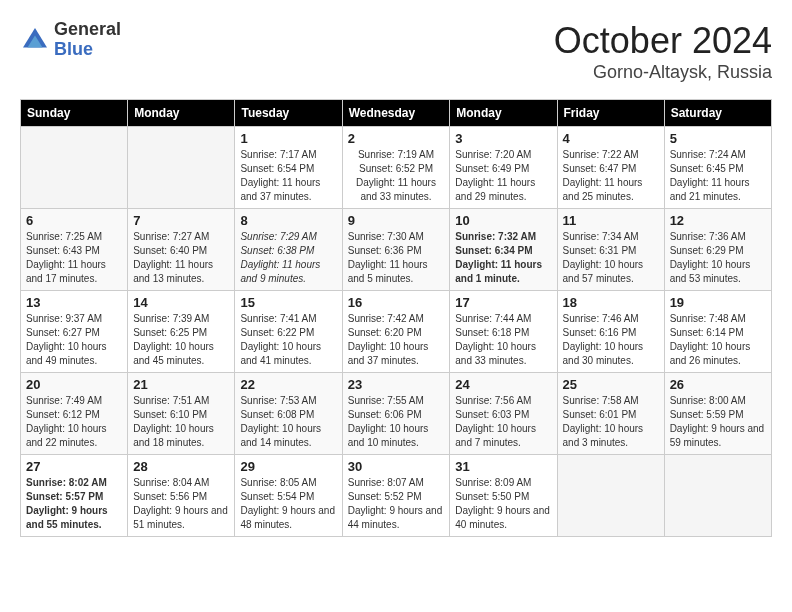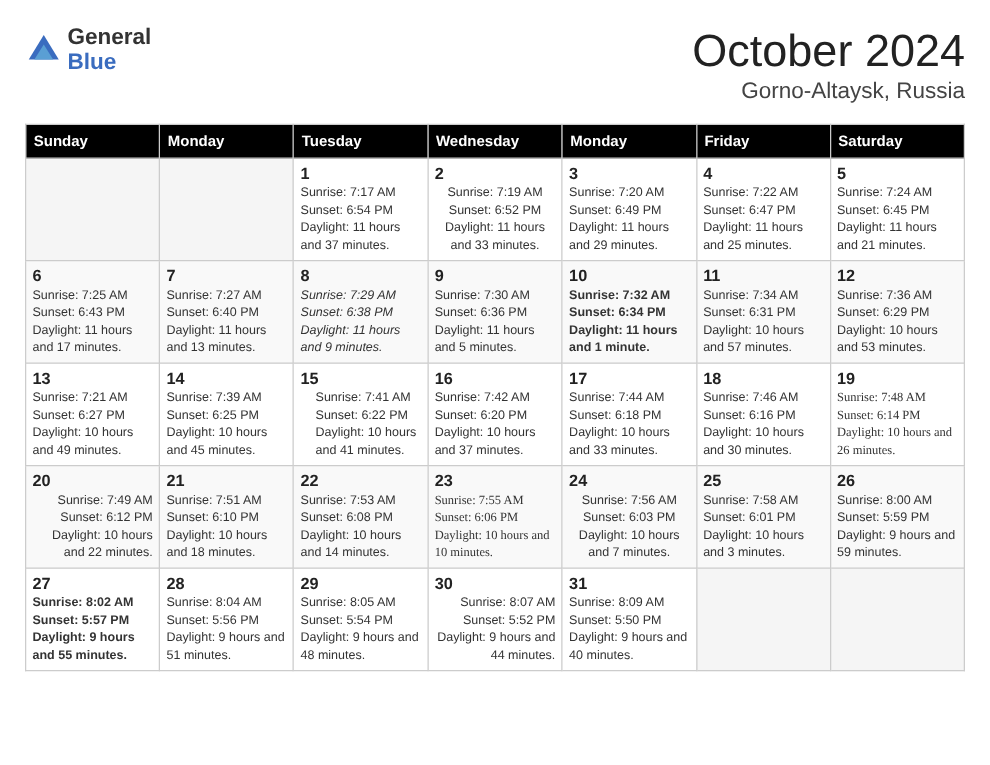--- a/index.html
+++ b/index.html
@@ -199,33 +199,33 @@
         <td>
           <div class="day-number">12</div>
           <div class="day-info" style="white-space: pre-line;">Sunrise: 7:36 AM
 Sunset: 6:29 PM
 Daylight: 10 hours and 53 minutes.</div>
         </td>
       </tr>
       <tr>
         <td>
           <div class="day-number">13</div>
-          <div class="day-info" style="white-space: pre-line;">Sunrise: 7:21 AM
+          <div class="day-info" style="white-space: pre-line;">Sunrise: 9:37 AM
 Sunset: 6:27 PM
 Daylight: 10 hours and 49 minutes.</div>
         </td>
         <td>
           <div class="day-number">14</div>
           <div class="day-info" style="white-space: pre-line;">Sunrise: 7:39 AM
 Sunset: 6:25 PM
 Daylight: 10 hours and 45 minutes.</div>
         </td>
         <td>
           <div class="day-number">15</div>
-          <div class="day-info" style="white-space: pre-line; margin-left: 12px;">Sunrise: 7:41 AM
+          <div class="day-info" style="white-space: pre-line;">Sunrise: 7:41 AM
 Sunset: 6:22 PM
 Daylight: 10 hours and 41 minutes.</div>
         </td>
         <td>
           <div class="day-number">16</div>
           <div class="day-info" style="white-space: pre-line;">Sunrise: 7:42 AM
 Sunset: 6:20 PM
 Daylight: 10 hours and 37 minutes.</div>
         </td>
         <td>
@@ -235,53 +235,53 @@
 Daylight: 10 hours and 33 minutes.</div>
         </td>
         <td>
           <div class="day-number">18</div>
           <div class="day-info" style="white-space: pre-line;">Sunrise: 7:46 AM
 Sunset: 6:16 PM
 Daylight: 10 hours and 30 minutes.</div>
         </td>
         <td>
           <div class="day-number">19</div>
-          <div class="day-info" style="white-space: pre-line; font-family: Liberation Serif, serif;">Sunrise: 7:48 AM
+          <div class="day-info" style="white-space: pre-line;">Sunrise: 7:48 AM
 Sunset: 6:14 PM
 Daylight: 10 hours and 26 minutes.</div>
         </td>
       </tr>
       <tr>
         <td>
           <div class="day-number">20</div>
-          <div class="day-info" style="white-space: pre-line; text-align: right;">Sunrise: 7:49 AM
+          <div class="day-info" style="white-space: pre-line;">Sunrise: 7:49 AM
 Sunset: 6:12 PM
 Daylight: 10 hours and 22 minutes.</div>
         </td>
         <td>
           <div class="day-number">21</div>
           <div class="day-info" style="white-space: pre-line;">Sunrise: 7:51 AM
 Sunset: 6:10 PM
 Daylight: 10 hours and 18 minutes.</div>
         </td>
         <td>
           <div class="day-number">22</div>
           <div class="day-info" style="white-space: pre-line;">Sunrise: 7:53 AM
 Sunset: 6:08 PM
 Daylight: 10 hours and 14 minutes.</div>
         </td>
         <td>
           <div class="day-number">23</div>
-          <div class="day-info" style="white-space: pre-line; font-family: Liberation Serif, serif;">Sunrise: 7:55 AM
+          <div class="day-info" style="white-space: pre-line;">Sunrise: 7:55 AM
 Sunset: 6:06 PM
 Daylight: 10 hours and 10 minutes.</div>
         </td>
         <td>
           <div class="day-number">24</div>
-          <div class="day-info" style="white-space: pre-line; text-align: center;">Sunrise: 7:56 AM
+          <div class="day-info" style="white-space: pre-line;">Sunrise: 7:56 AM
 Sunset: 6:03 PM
 Daylight: 10 hours and 7 minutes.</div>
         </td>
         <td>
           <div class="day-number">25</div>
           <div class="day-info" style="white-space: pre-line;">Sunrise: 7:58 AM
 Sunset: 6:01 PM
 Daylight: 10 hours and 3 minutes.</div>
         </td>
         <td>
@@ -305,21 +305,21 @@
 Daylight: 9 hours and 51 minutes.</div>
         </td>
         <td>
           <div class="day-number">29</div>
           <div class="day-info" style="white-space: pre-line;">Sunrise: 8:05 AM
 Sunset: 5:54 PM
 Daylight: 9 hours and 48 minutes.</div>
         </td>
         <td>
           <div class="day-number">30</div>
-          <div class="day-info" style="white-space: pre-line; text-align: right;">Sunrise: 8:07 AM
+          <div class="day-info" style="white-space: pre-line;">Sunrise: 8:07 AM
 Sunset: 5:52 PM
 Daylight: 9 hours and 44 minutes.</div>
         </td>
         <td>
           <div class="day-number">31</div>
           <div class="day-info" style="white-space: pre-line;">Sunrise: 8:09 AM
 Sunset: 5:50 PM
 Daylight: 9 hours and 40 minutes.</div>
         </td>
         <td class="empty"></td>

